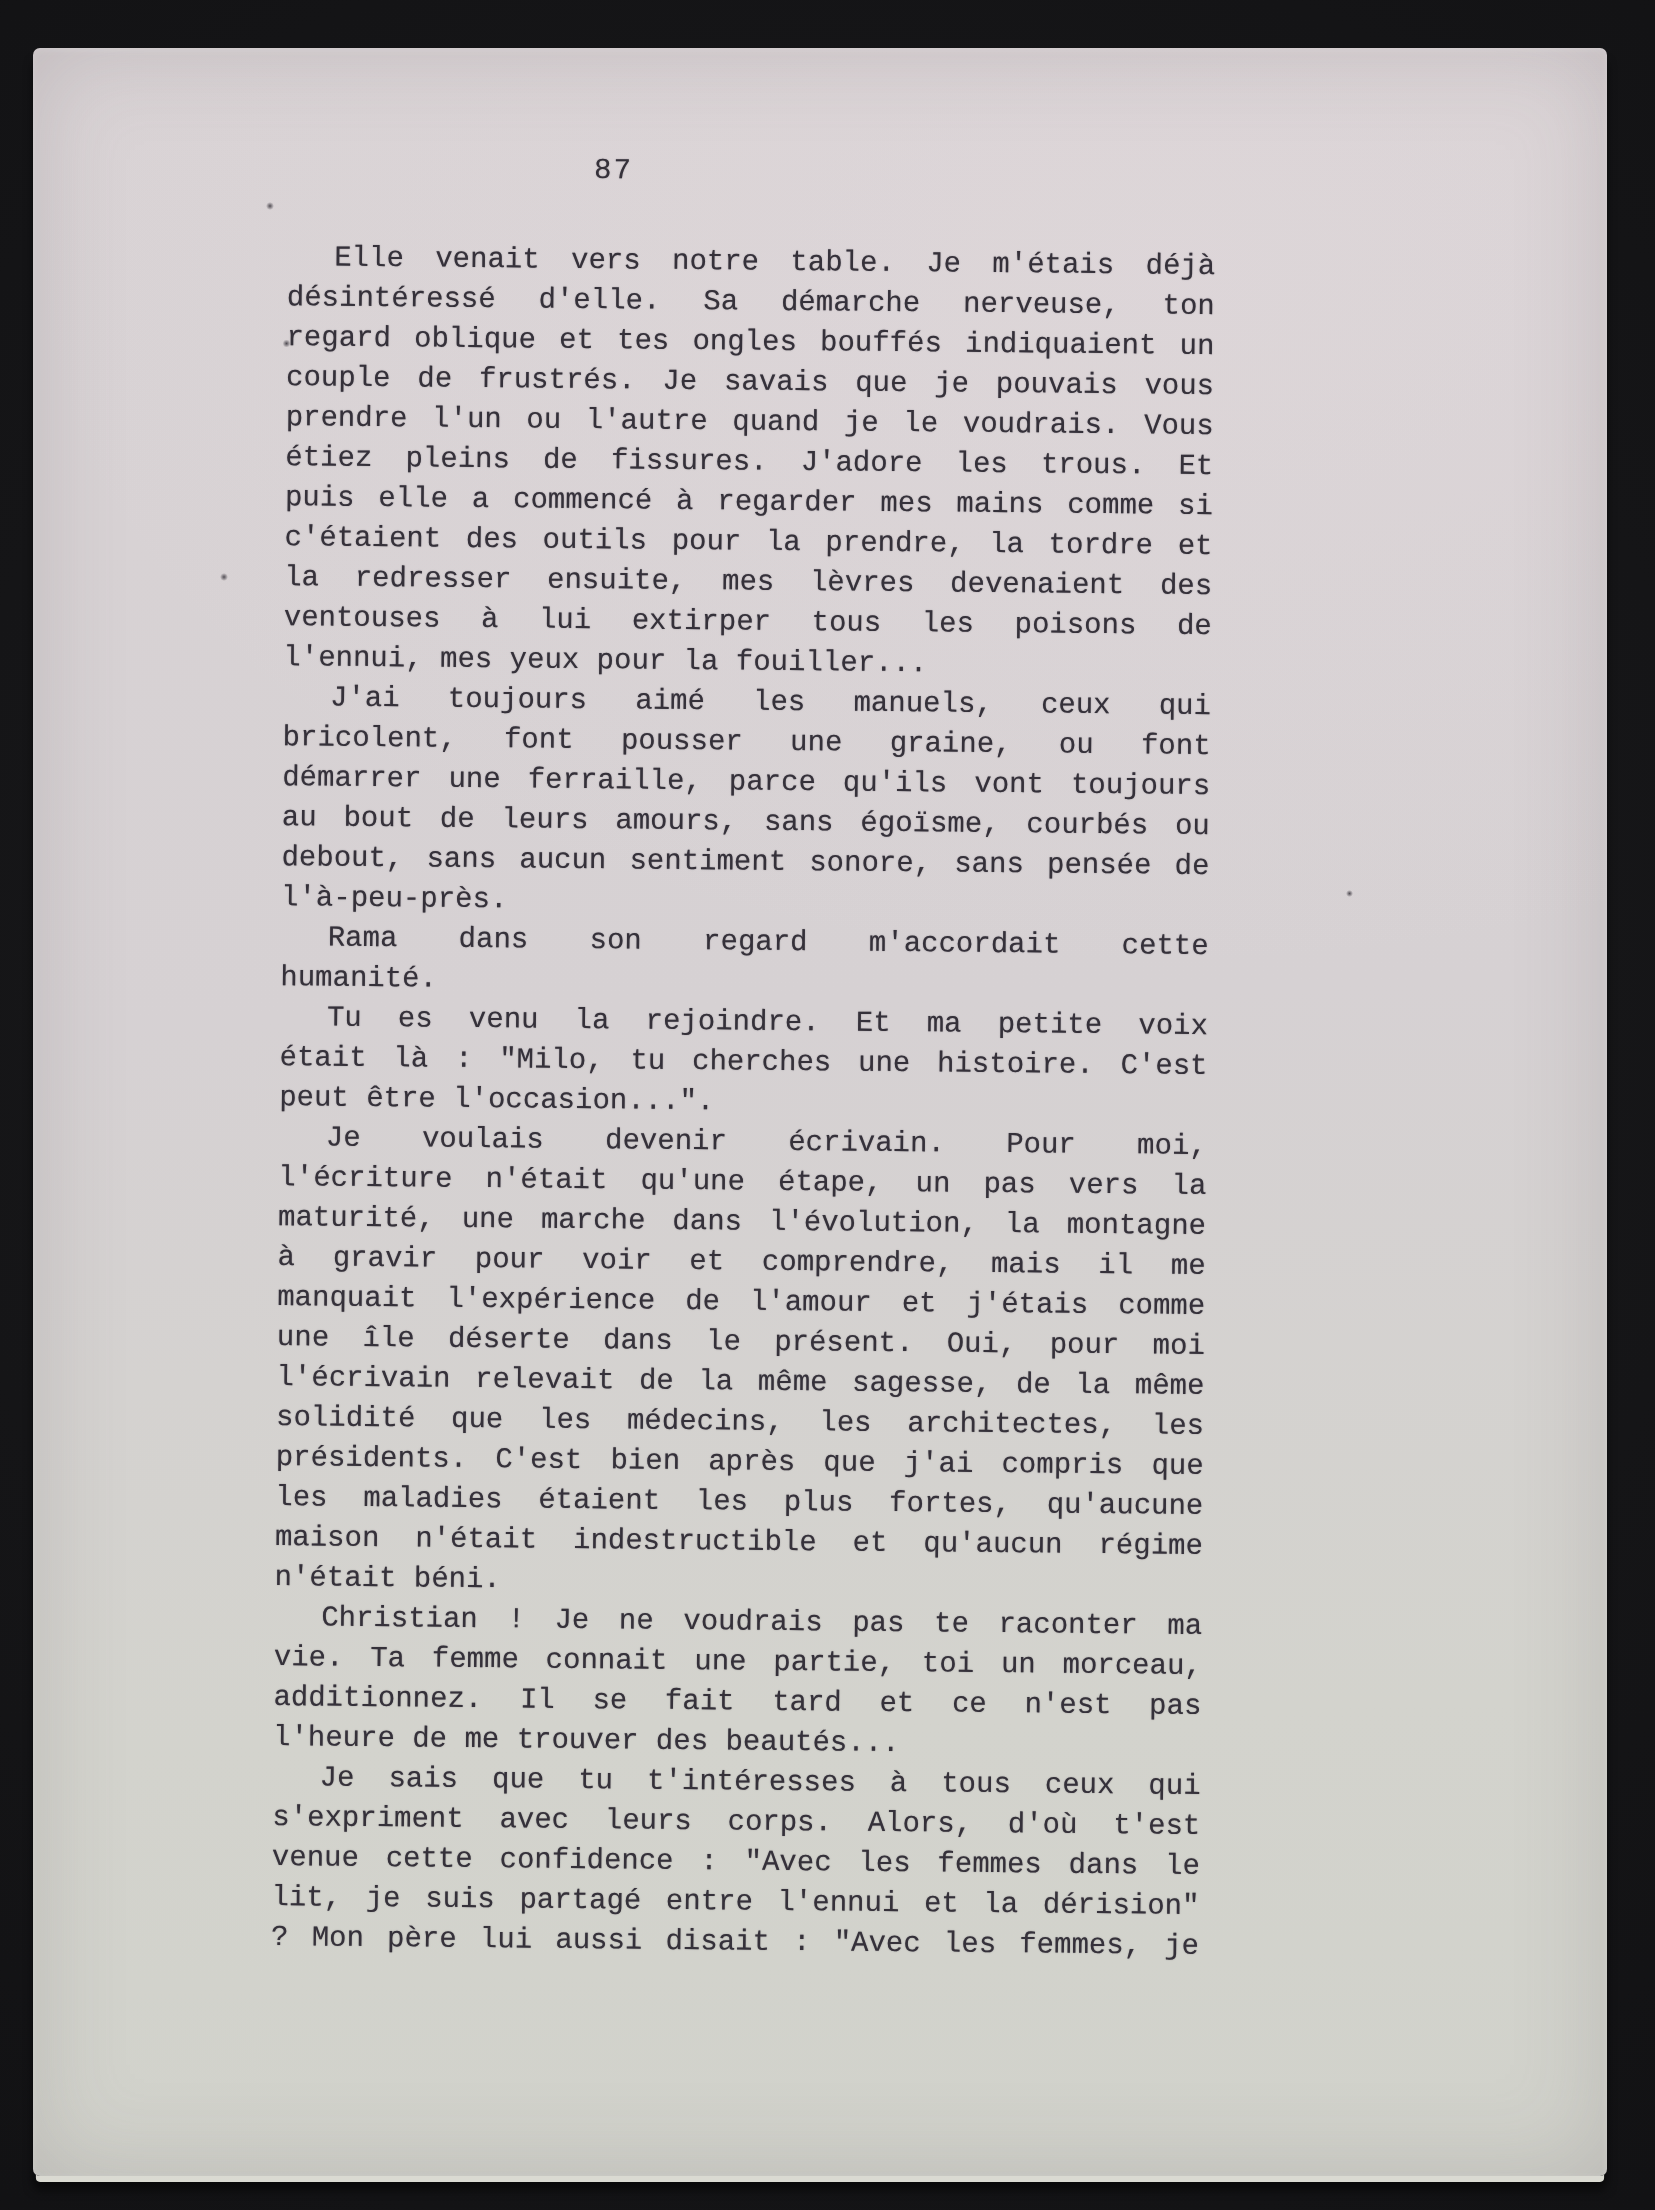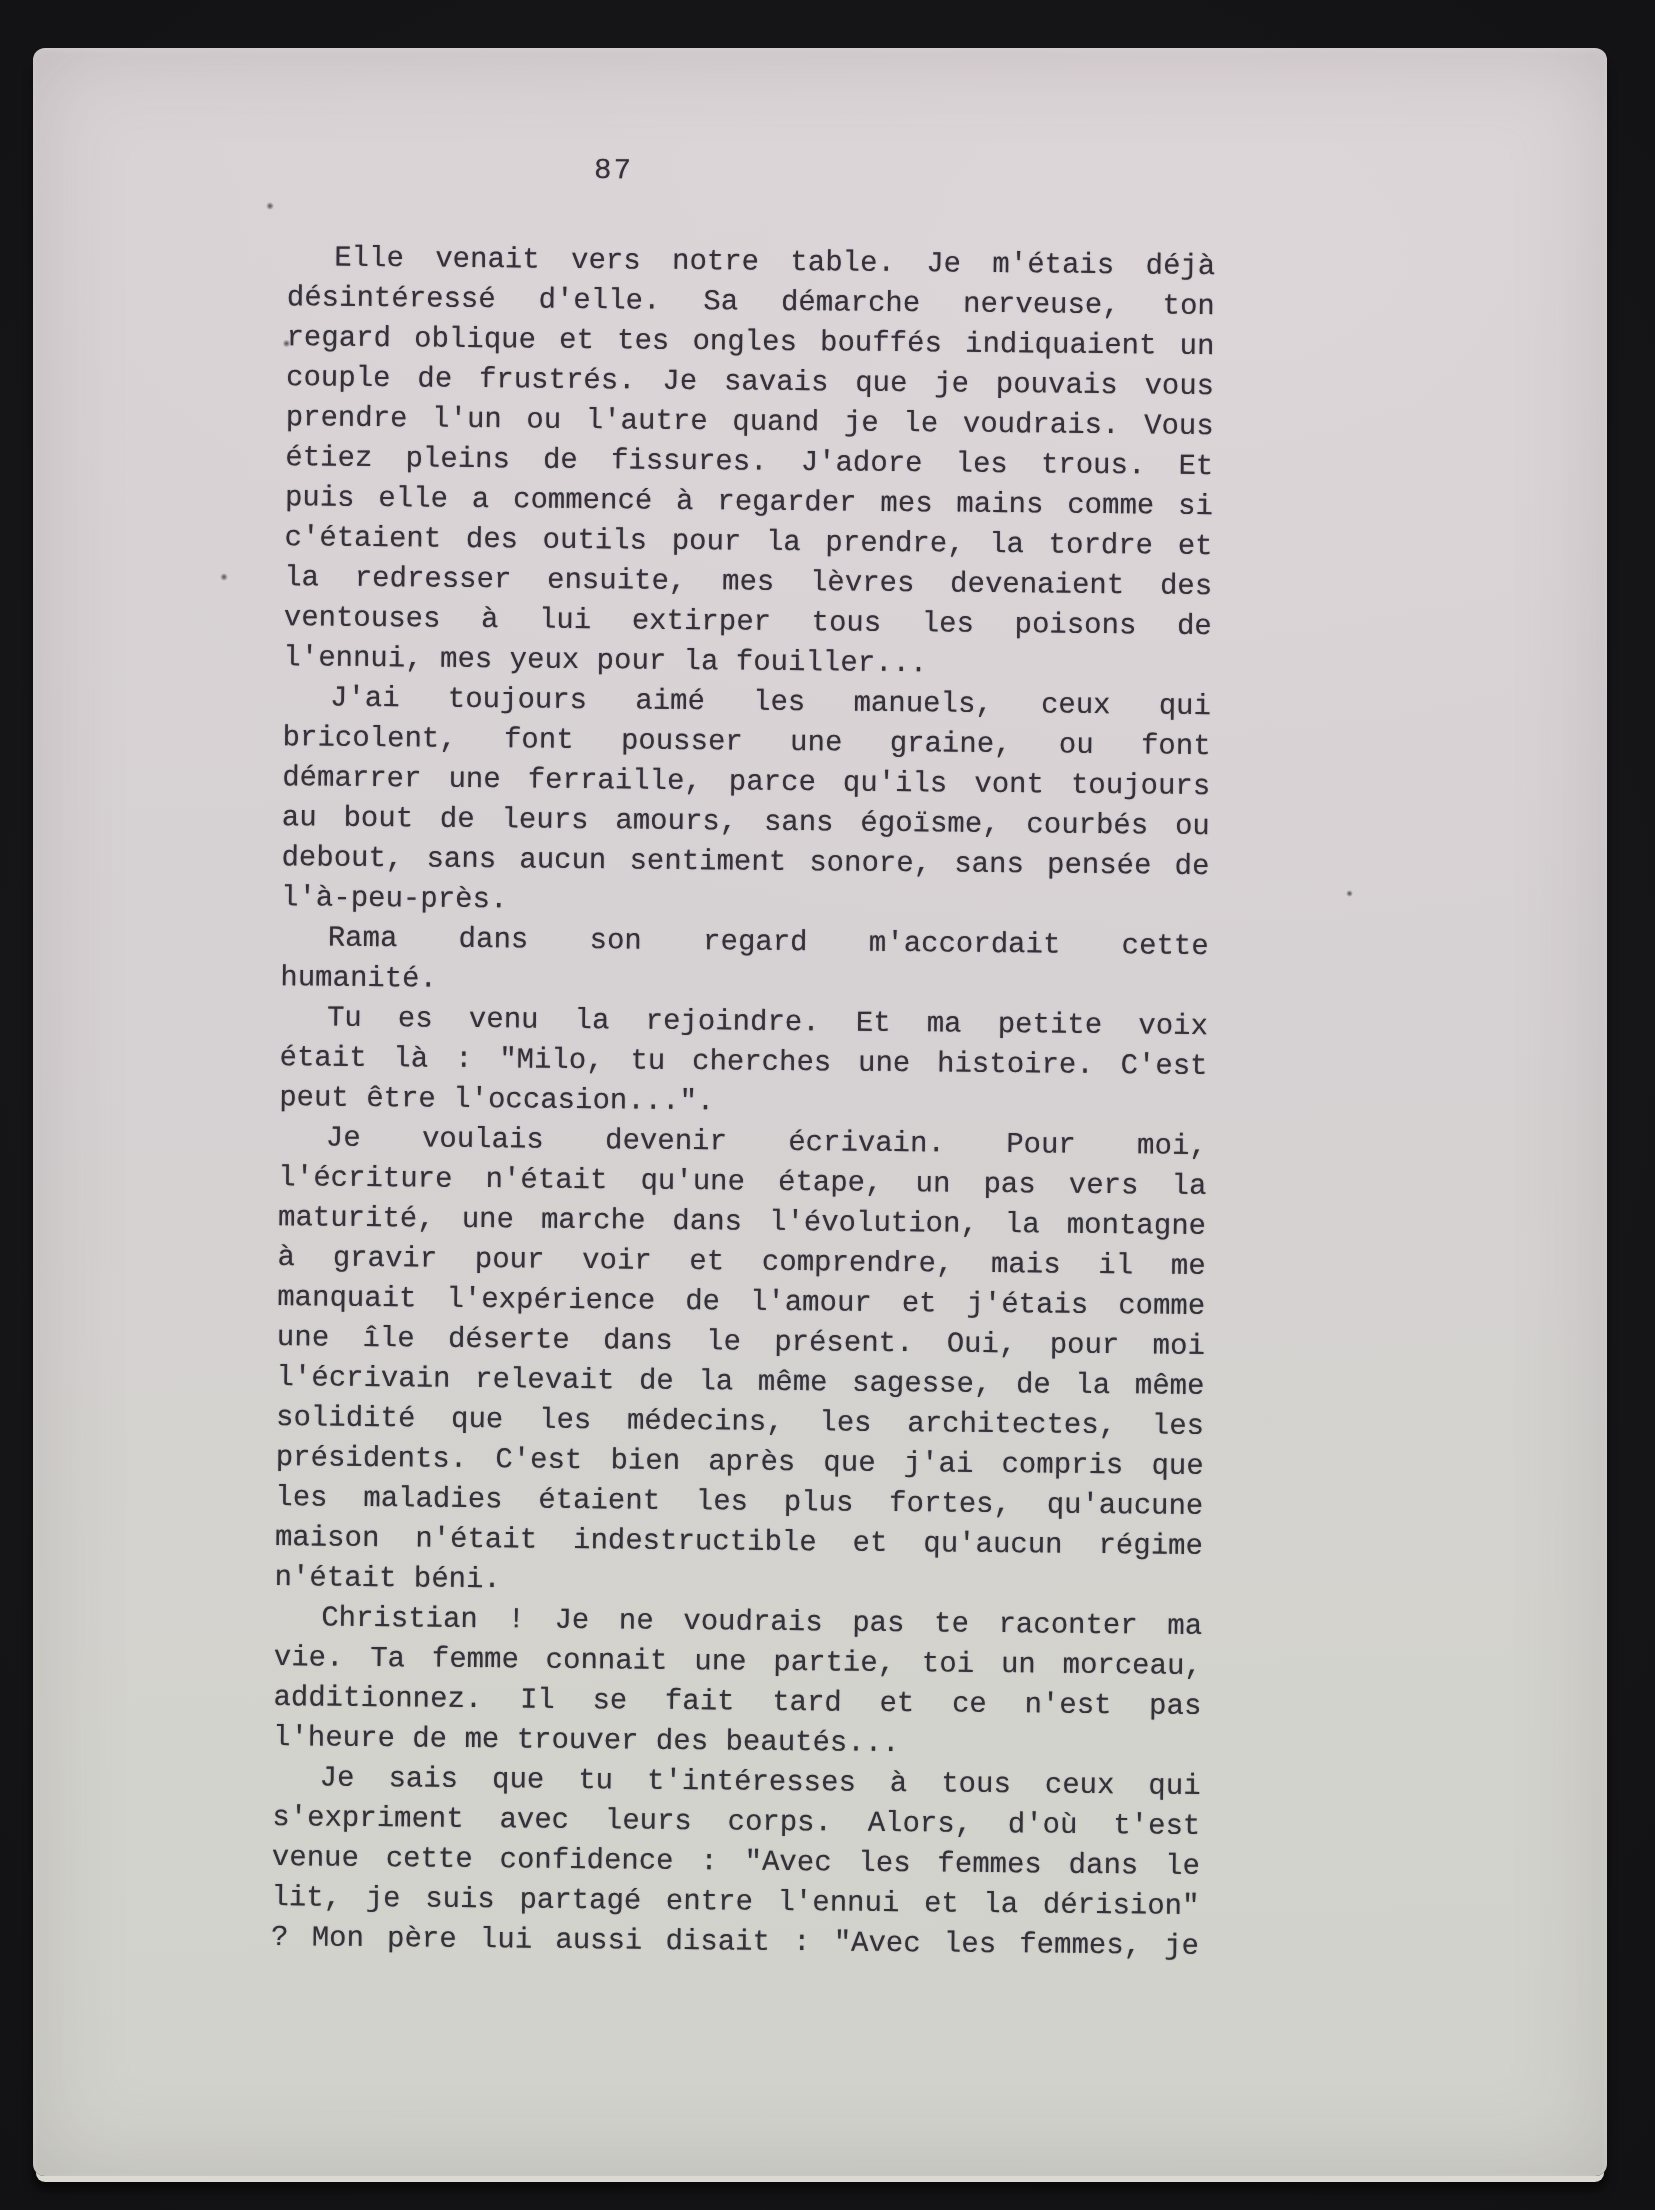--- a/index.html
+++ b/index.html
@@ -13,21 +13,21 @@
     height: 2211px;
     overflow: hidden;
     background: radial-gradient(160% 120% at 50% 45%, #1a1a1c 0%, #121214 55%, #0c0c0e 100%);
   }
   .paper {
     position: absolute;
     left: 33px;
     top: 48px;
     width: 1574px;
     height: 2128px;
-    border-radius: 12px;
+    border-radius: 7px;
     background:
       radial-gradient(120% 55% at 72% 10%, rgba(233,222,226,0.28) 0%, rgba(233,222,226,0) 62%),
       linear-gradient(178deg, #d9d3d5 0%, #d6d1d3 45%, #d3d3cd 78%, #d1d2cb 100%);
     box-shadow:
       inset 0 0 93px rgba(105, 95, 100, 0.22),
       inset 0 2px 7.8px rgba(255, 255, 255, 0.28),
       0 8.8px 0 -2.9px #dadad2,
       0 13.7px 9.8px rgba(0,0,0,0.55);
   }
   .content {

